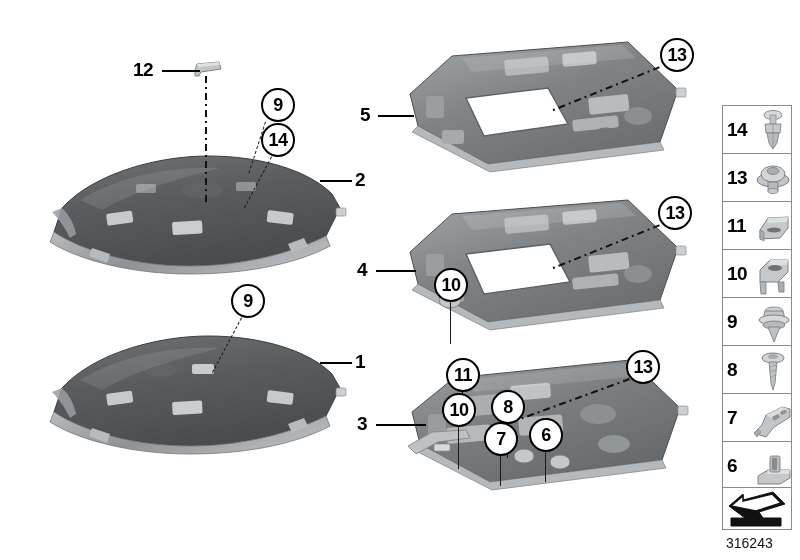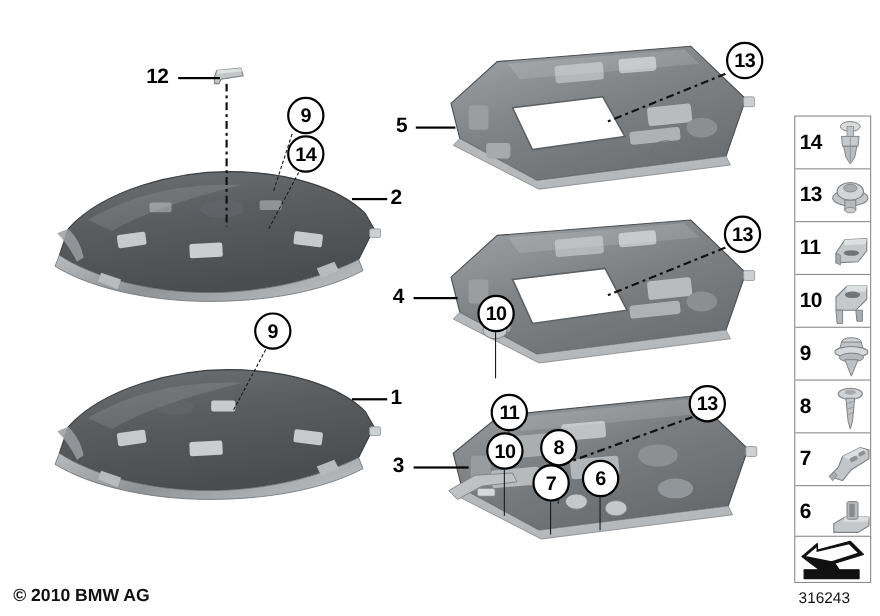--- a/index.html
+++ b/index.html
@@ -481,16 +481,15 @@
 
   </div>
 
   <div id="arrowbox">
     <svg width="68" height="41" viewBox="0 0 68 41">
       <path d="M6,18 L20,6 L20,12 L50,4 L62,16 L36,24 L40,30 L58,30 L58,38 L8,38 L8,30 L22,30 L14,24 Z" fill="#111111" stroke="#111111" stroke-width="1" stroke-linejoin="round"></path>
       <path d="M8,18 L20,8 L20,13 L49,6 L58,15 L33,23 Z" fill="#ffffff" stroke="#111111" stroke-width="1.4"></path>
     </svg>
   </div>
 
-  <div id="copyright">© 2010 BMW AG</div>
   <div id="diagid">316243</div>
 
 </div>
 
 </body></html>

